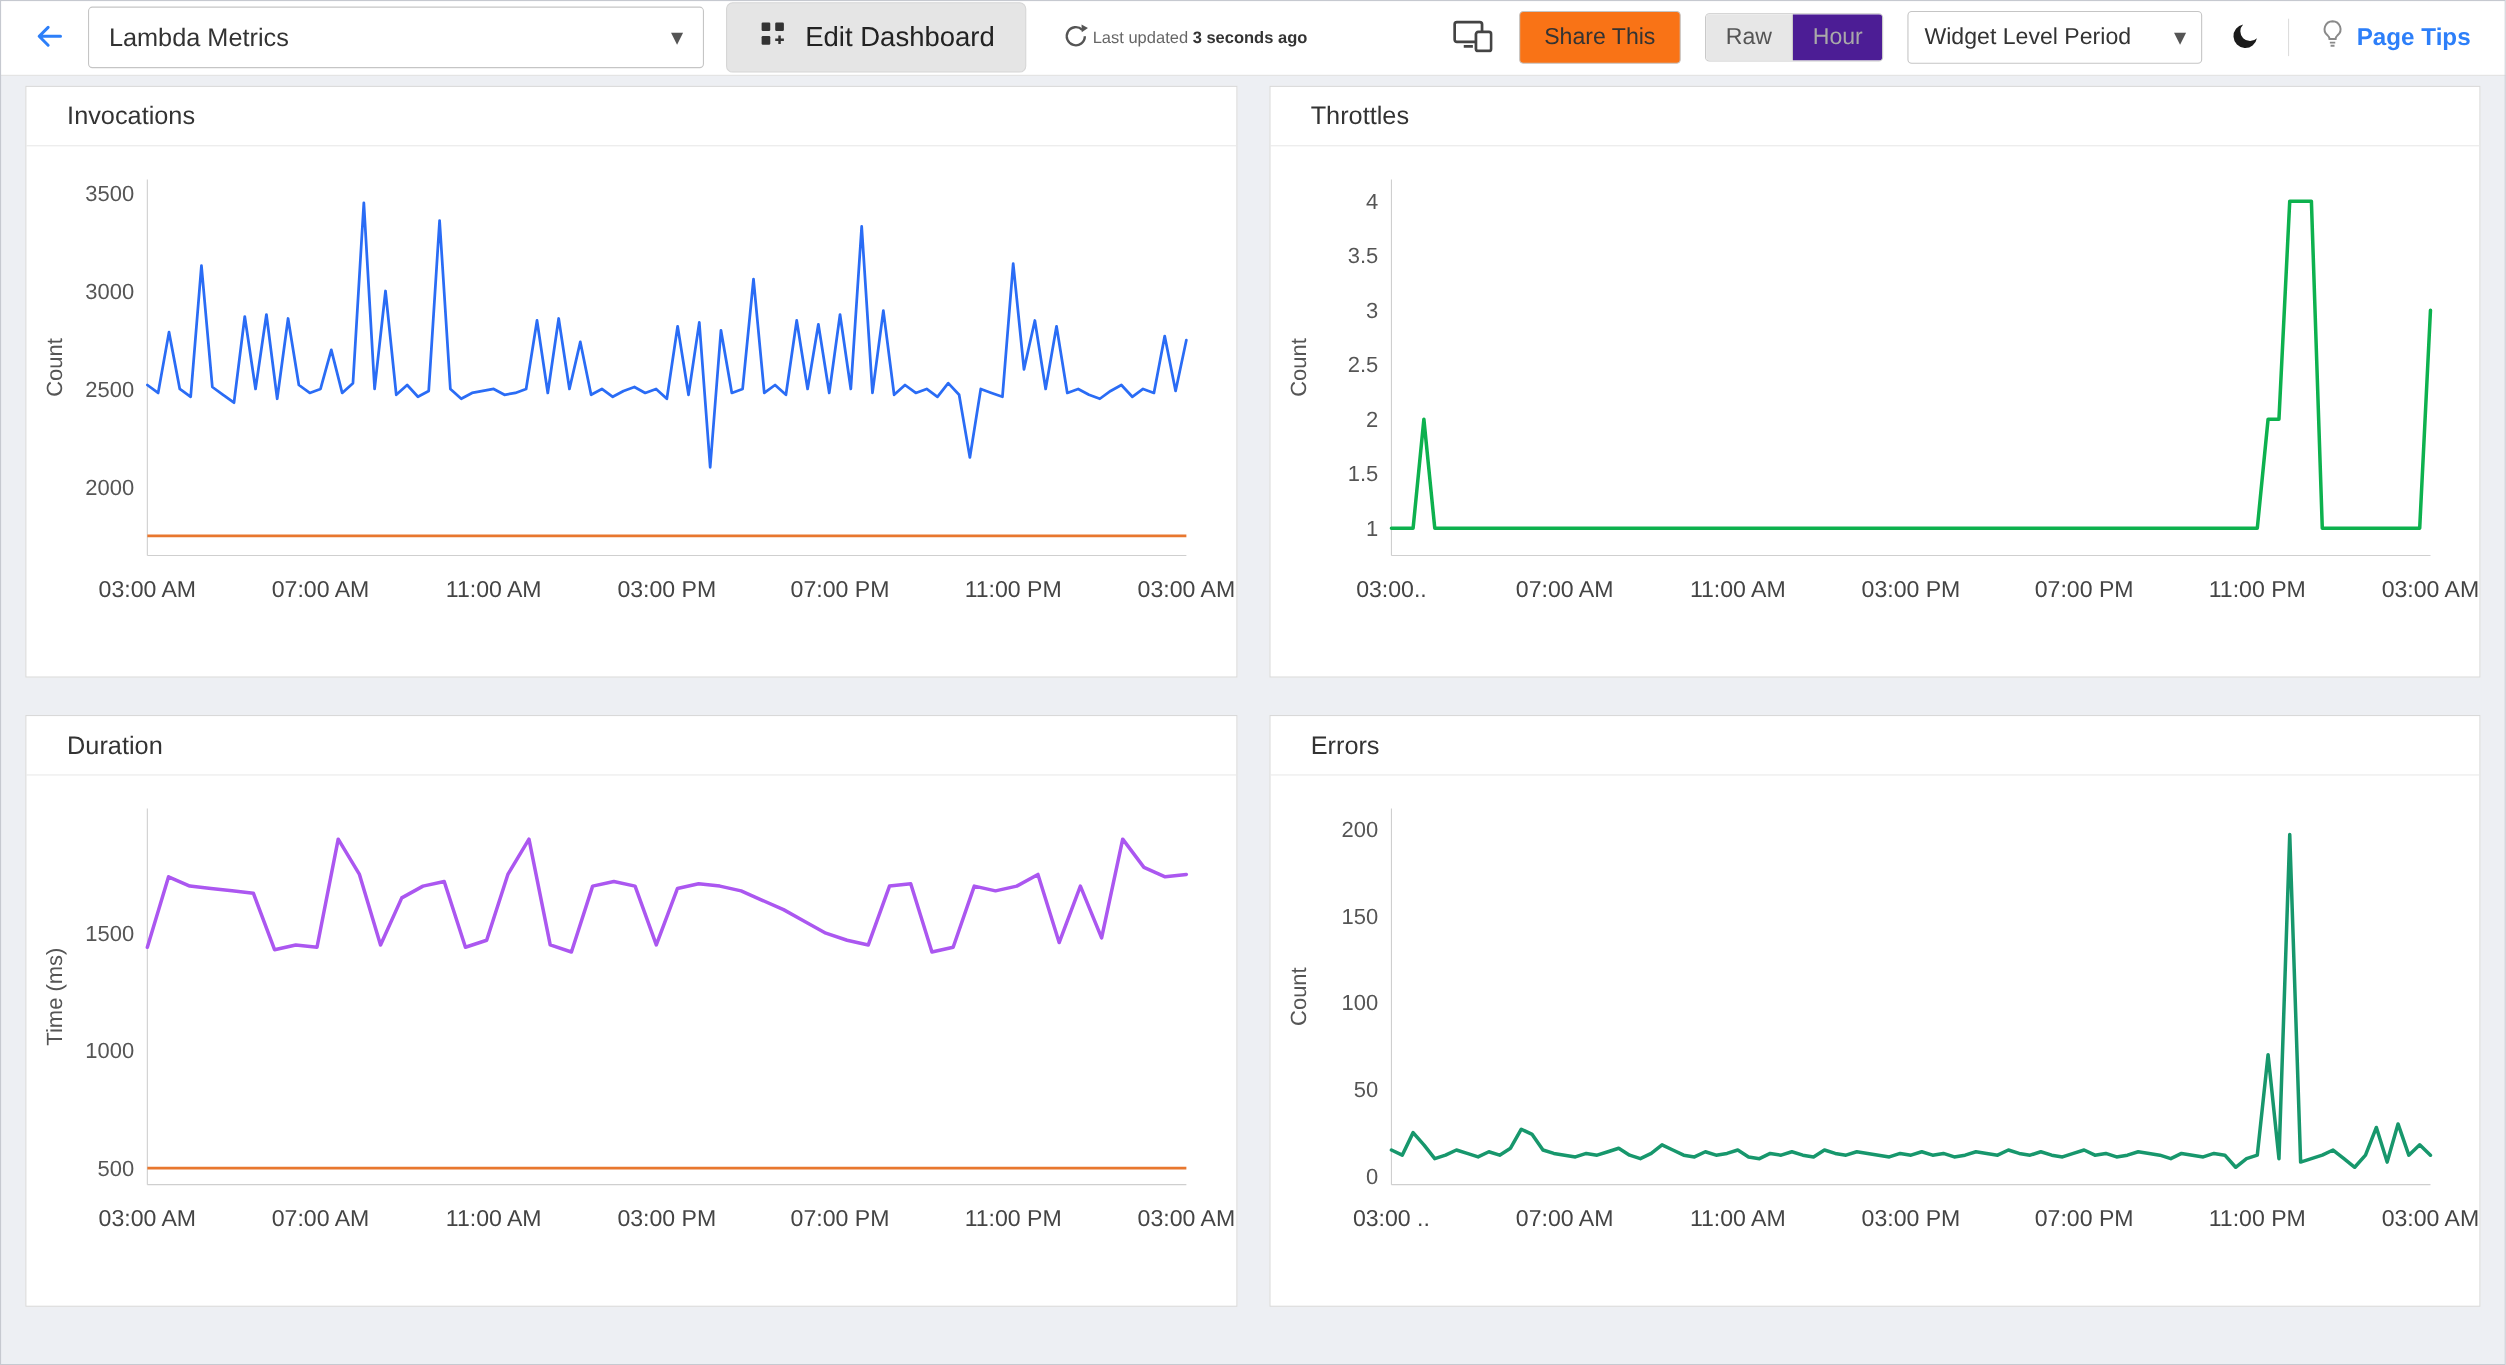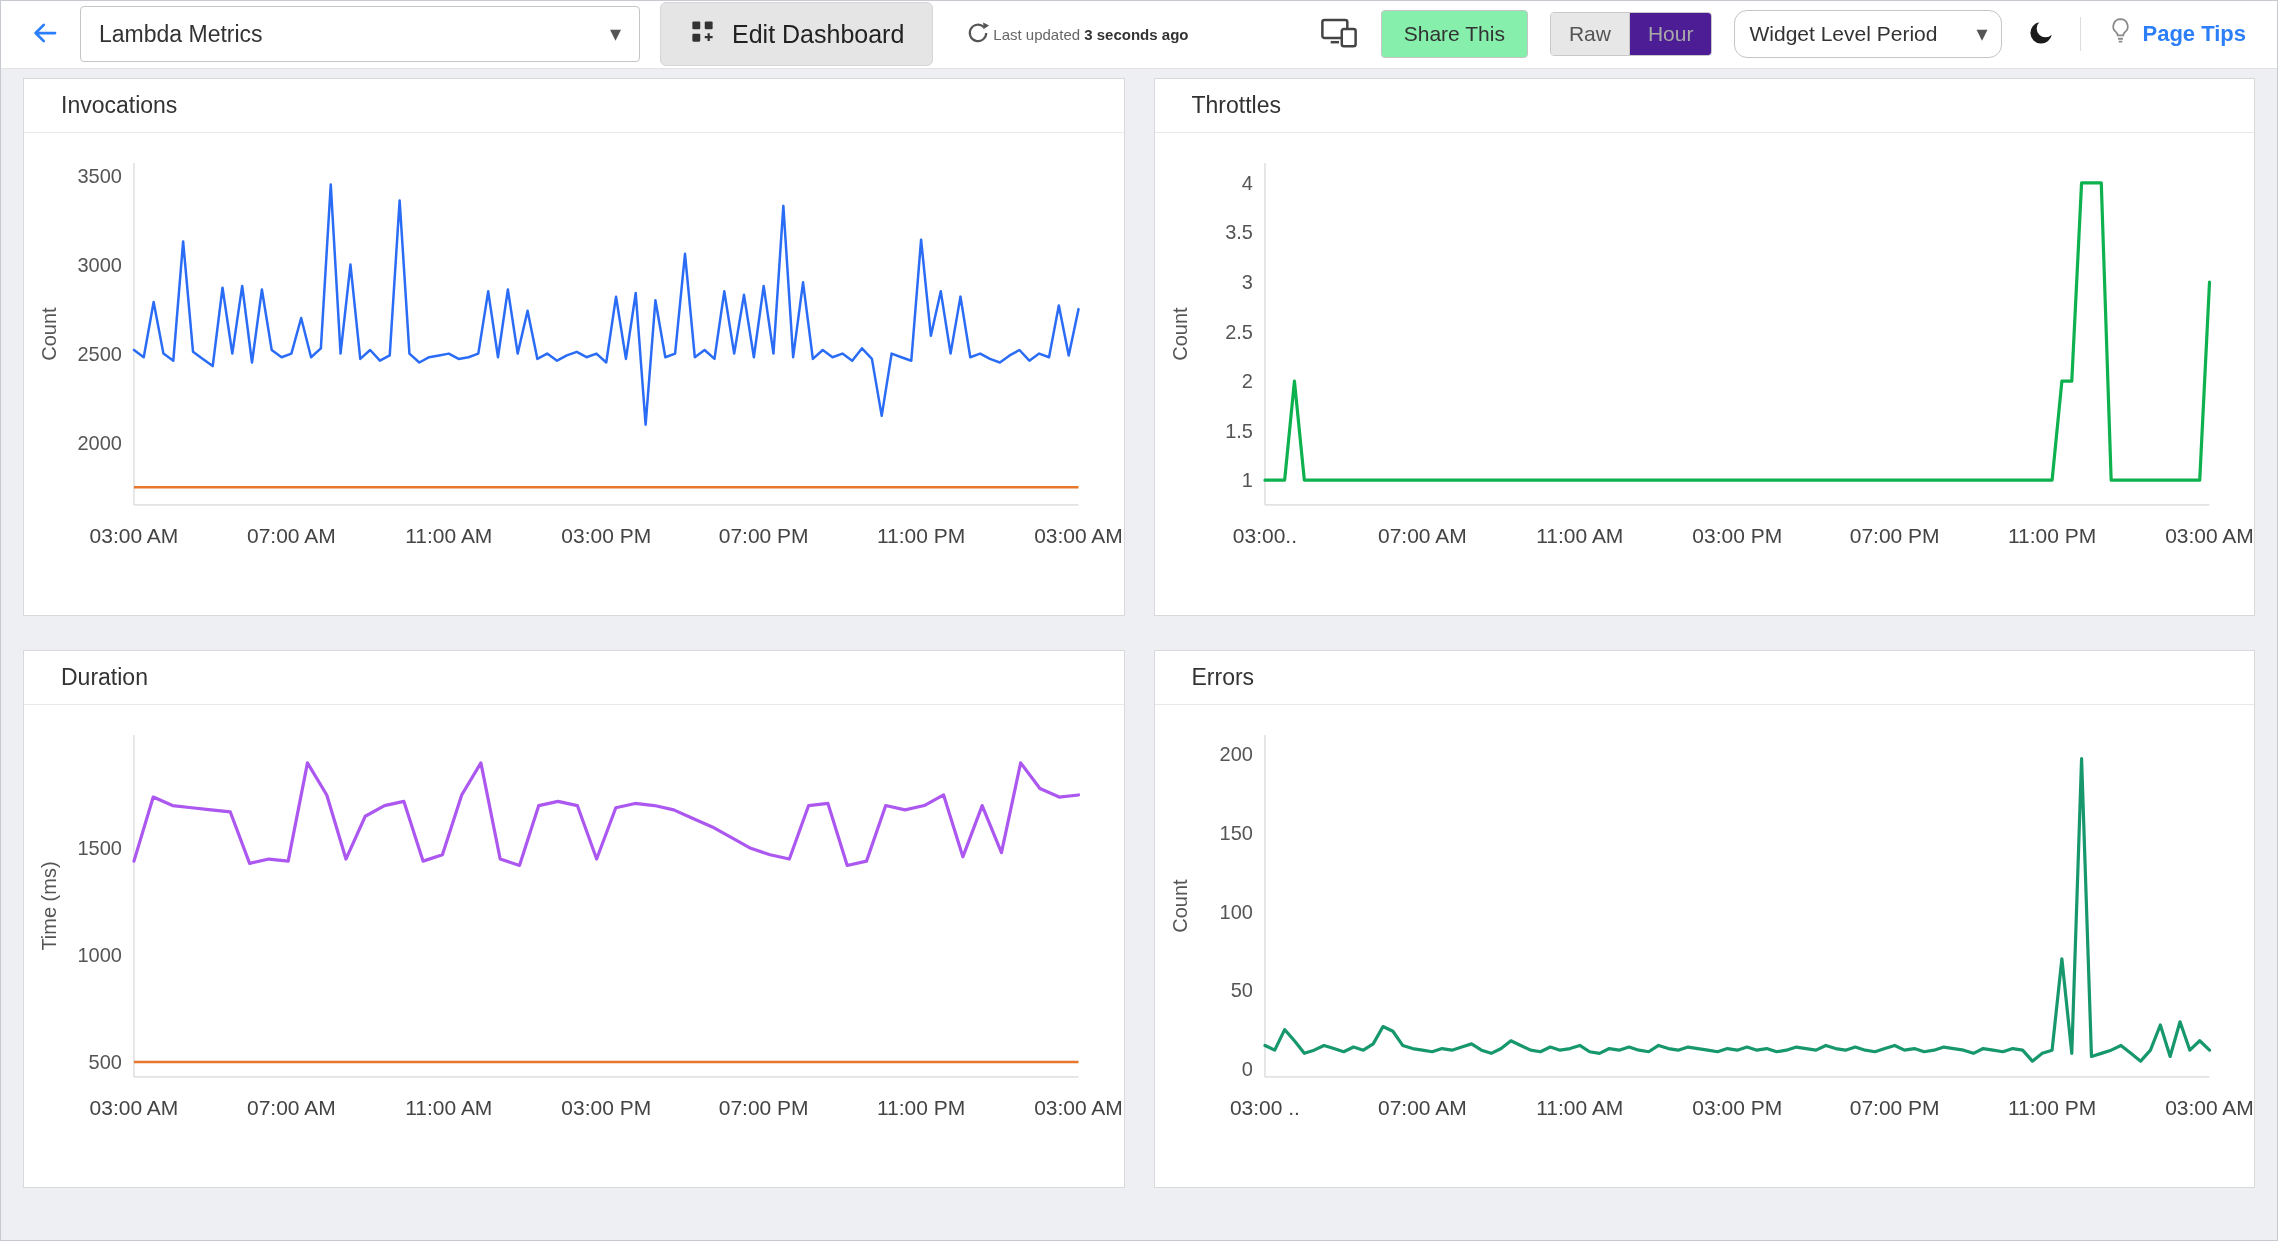--- a/index.html
+++ b/index.html
@@ -29,26 +29,26 @@
     display:flex; align-items:center; gap:16px; height:64px; padding:0 28px;
     background:#e5e5e5; border:1px solid #d6d6d6; border-radius:6px;
     font-family:inherit; font-size:25px; color:#222; margin-right:30px; cursor:pointer;
   }
   .icon-btn { background:none; border:none; padding:2px; cursor:pointer; display:flex; align-items:center; }
   .updated { font-size:15px; color:#666; white-space:nowrap; }
   .updated b { color:#333; }
   .right-group { margin-left:auto; display:flex; align-items:center; gap:22px; }
   .share-btn {
     height:48px; padding:0 22px; font-family:inherit; font-size:21px; color:#333;
-    background:#86efac; border:1px solid #c5c5c5; border-radius:4px; cursor:pointer; white-space:nowrap;
+    background:#f97316; border:1px solid #c5c5c5; border-radius:4px; cursor:pointer; white-space:nowrap;
   }
   .seg { display:flex; border:1px solid #c9c9c9; border-radius:4px; overflow:hidden; height:44px; font-size:21px; }
   .seg-raw { background:#e7e7e7; color:#555; padding:0 18px; display:flex; align-items:center; border-right:1px solid #c9c9c9; cursor:pointer; }
   .seg-hour { background:#4c1d95; color:#a9a9a9; padding:0 18px; display:flex; align-items:center; cursor:pointer; }
-  .period-select { height:48px; width:268px; padding:0 14px; font-size:21px; color:#333; cursor:pointer;border-radius:13px; }
+  .period-select { height:48px; width:268px; padding:0 14px; font-size:21px; color:#333; cursor:pointer; }
   .vdiv { width:1px; height:34px; background:#ddd; }
   .page-tips { display:flex; align-items:center; gap:10px; color:#2d7ff9; font-size:22px; background:none; border:none; font-family:inherit; cursor:pointer; white-space:nowrap;font-weight:bold; }
 
   
   .grid {
     display:grid; grid-template-columns:1fr 1fr; gap:34px 29px;
     margin:9px 23px 0 23px;
   }
   .widget { background:#fff; border:1px solid #d9d9d9; }
   .widget-title {

